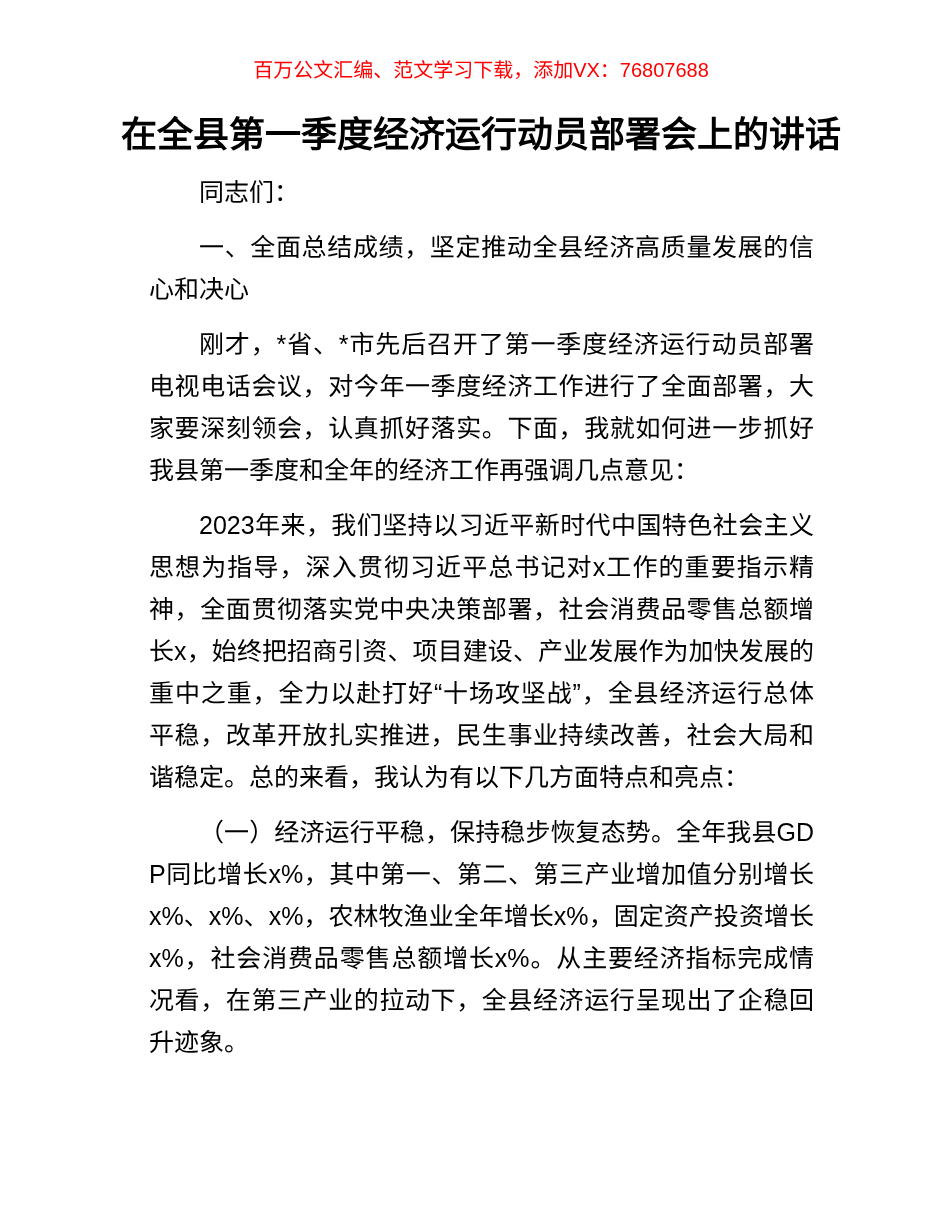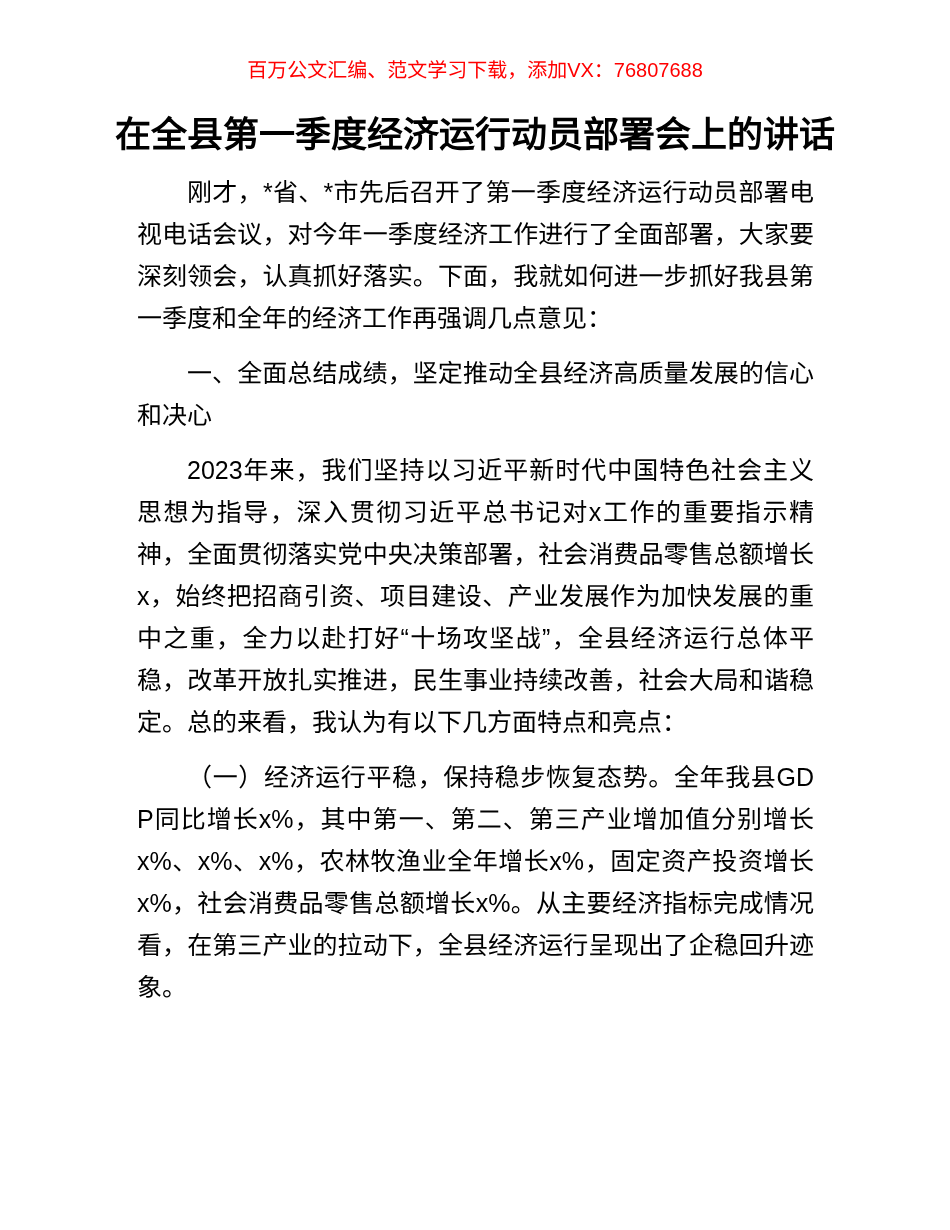--- a/index.html
+++ b/index.html
@@ -7,20 +7,21 @@
 
   .page {
     position: relative;
     width: 950px;
     height: 1230px;
     margin: 0 auto;
     background: #ffffff;
     overflow: hidden;
     font-family: "Liberation Sans", "DejaVu Sans", sans-serif;
     color: #000000;
+    padding-left: 12px;
   }
 
   .watermark {
     padding-top: 57px;
     text-align: center;
     font-size: 20px;
     line-height: 27px;
     color: #ff0000;
     font-weight: 400;
   }
@@ -51,19 +52,20 @@
 </head>
 <body>
 
 <div class="page">
 
   <div class="watermark">百万公文汇编、范文学习下载，添加VX：76807688</div>
 
   <h1 class="doc-title">在全县第一季度经济运行动员部署会上的讲话</h1>
 
   <div class="doc-body">
+    <p>同志们：</p>
+    <p>一、全面总结成绩，坚定推动全县经济高质量发展的信心和决心</p>
     <p>刚才，*省、*市先后召开了第一季度经济运行动员部署电视电话会议，对今年一季度经济工作进行了全面部署，大家要深刻领会，认真抓好落实。下面，我就如何进一步抓好我县第一季度和全年的经济工作再强调几点意见：</p>
-    <p>一、全面总结成绩，坚定推动全县经济高质量发展的信心和决心</p>
     <p>2023年来，我们坚持以习近平新时代中国特色社会主义思想为指导，深入贯彻习近平总书记对x工作的重要指示精神，全面贯彻落实党中央决策部署，社会消费品零售总额增长x，始终把招商引资、项目建设、产业发展作为加快发展的重中之重，全力以赴打好“十场攻坚战”，全县经济运行总体平稳，改革开放扎实推进，民生事业持续改善，社会大局和谐稳定。总的来看，我认为有以下几方面特点和亮点：</p>
     <p>（一）经济运行平稳，保持稳步恢复态势。全年我县GDP同比增长x%，其中第一、第二、第三产业增加值分别增长x%、x%、x%，农林牧渔业全年增长x%，固定资产投资增长x%，社会消费品零售总额增长x%。从主要经济指标完成情况看，在第三产业的拉动下，全县经济运行呈现出了企稳回升迹象。</p>
   </div>
 
 </div>
 
 </body></html>

